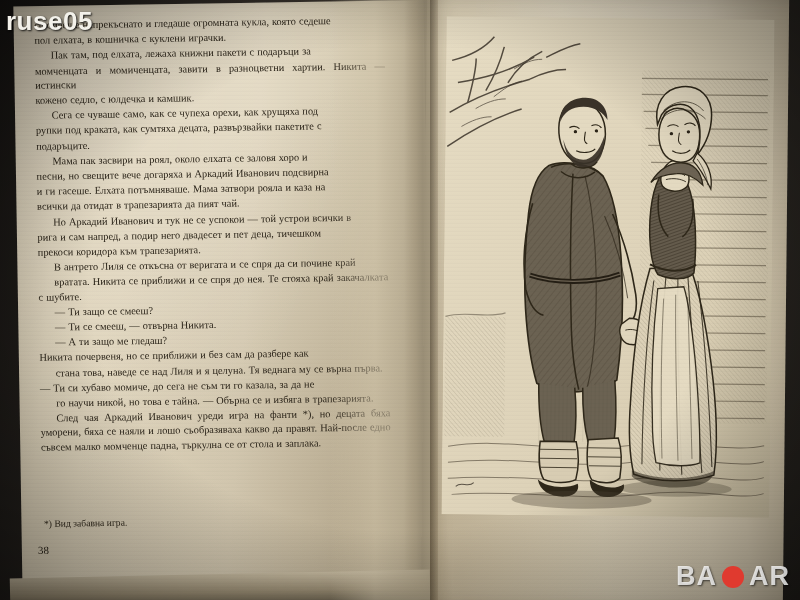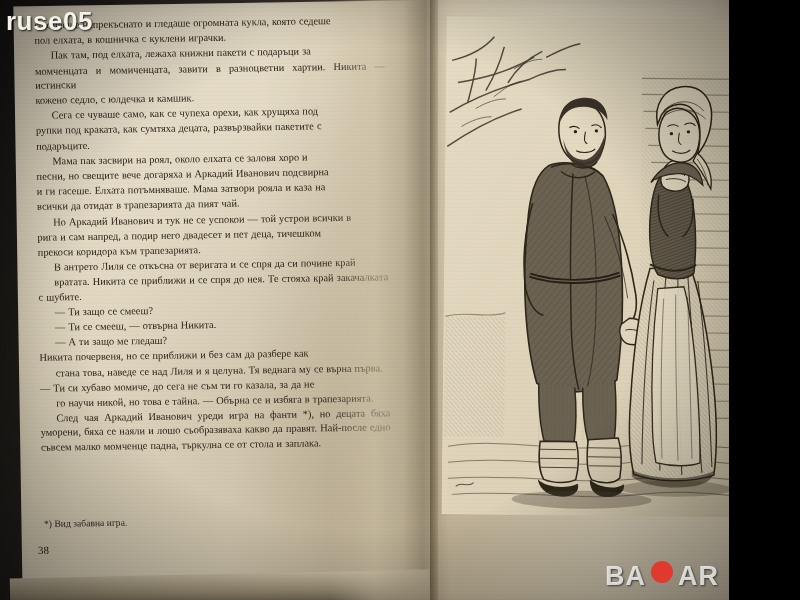--- a/index.html
+++ b/index.html
@@ -8,21 +8,21 @@
     background: #000;
   }
   body {
     width: 800px;
     height: 600px;
     overflow: hidden;
     font-family: "Liberation Serif", serif;
   }
   #scene {
     position: relative;
-    width: 729px;
+    width: 800px;
     height: 600px;
     background: #2a2622;
     overflow: hidden;
   }
 
   
   #watermark-topleft {
     position: absolute;
     left: 6px;
     top: 6px;
@@ -33,21 +33,21 @@
     text-shadow: 1px 1px 2px rgba(0,0,0,.85);
     letter-spacing: .5px;
     z-index: 40;
   }
   #watermark-bazar {
     position: absolute;
     right: 10px;
     bottom: 8px;
     z-index: 40;
     display: flex;
-    align-items: flex-start;
+    align-items: center;
     gap: 4px;
   }
   #watermark-bazar .bz-text {
     font-family: "Liberation Sans", sans-serif;
     font-size: 27px;
     font-weight: bold;
     color: rgba(255,255,255,.78);
     text-shadow: 1px 1px 2px rgba(0,0,0,.6);
     letter-spacing: 1px;
   }

